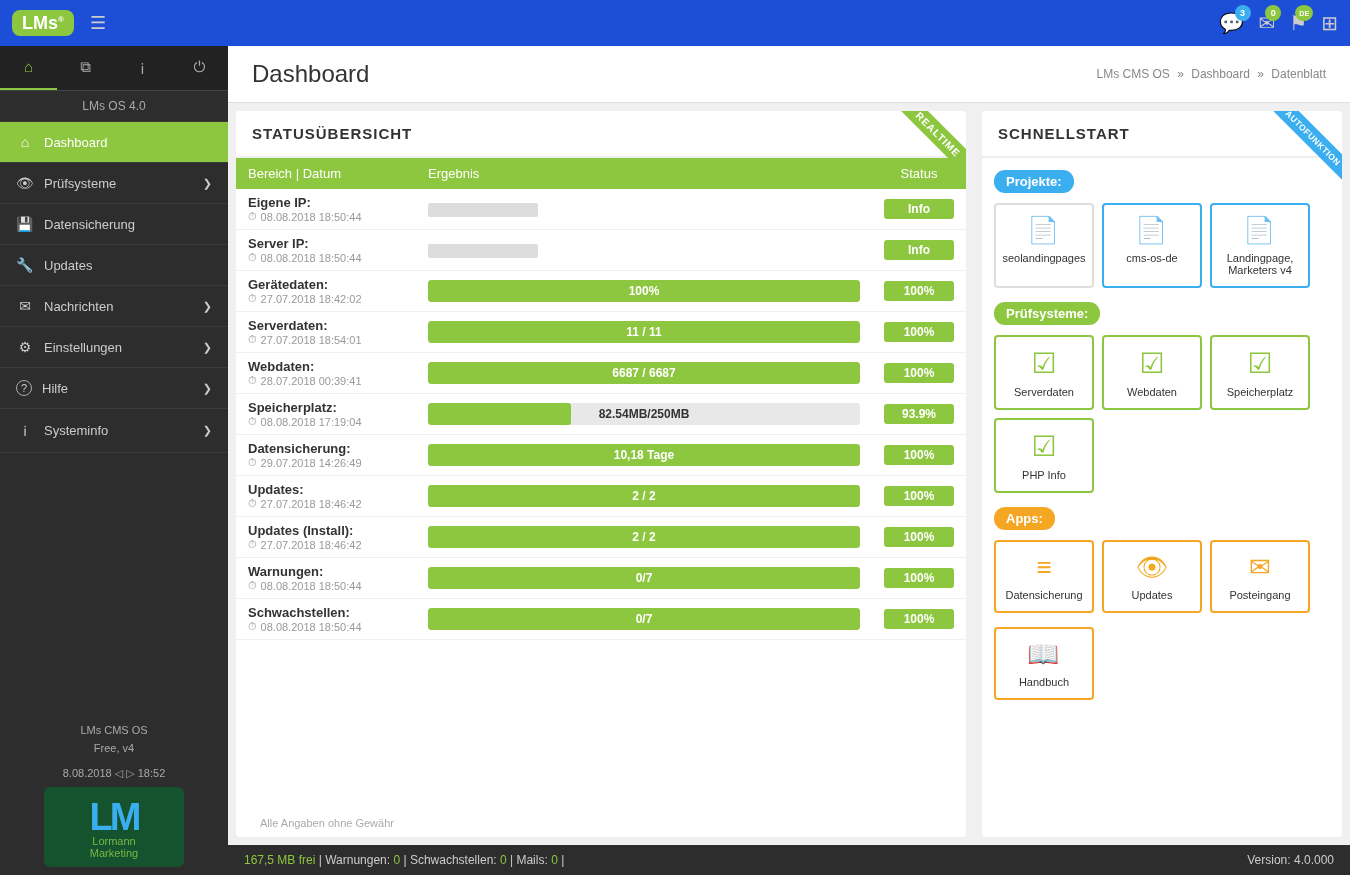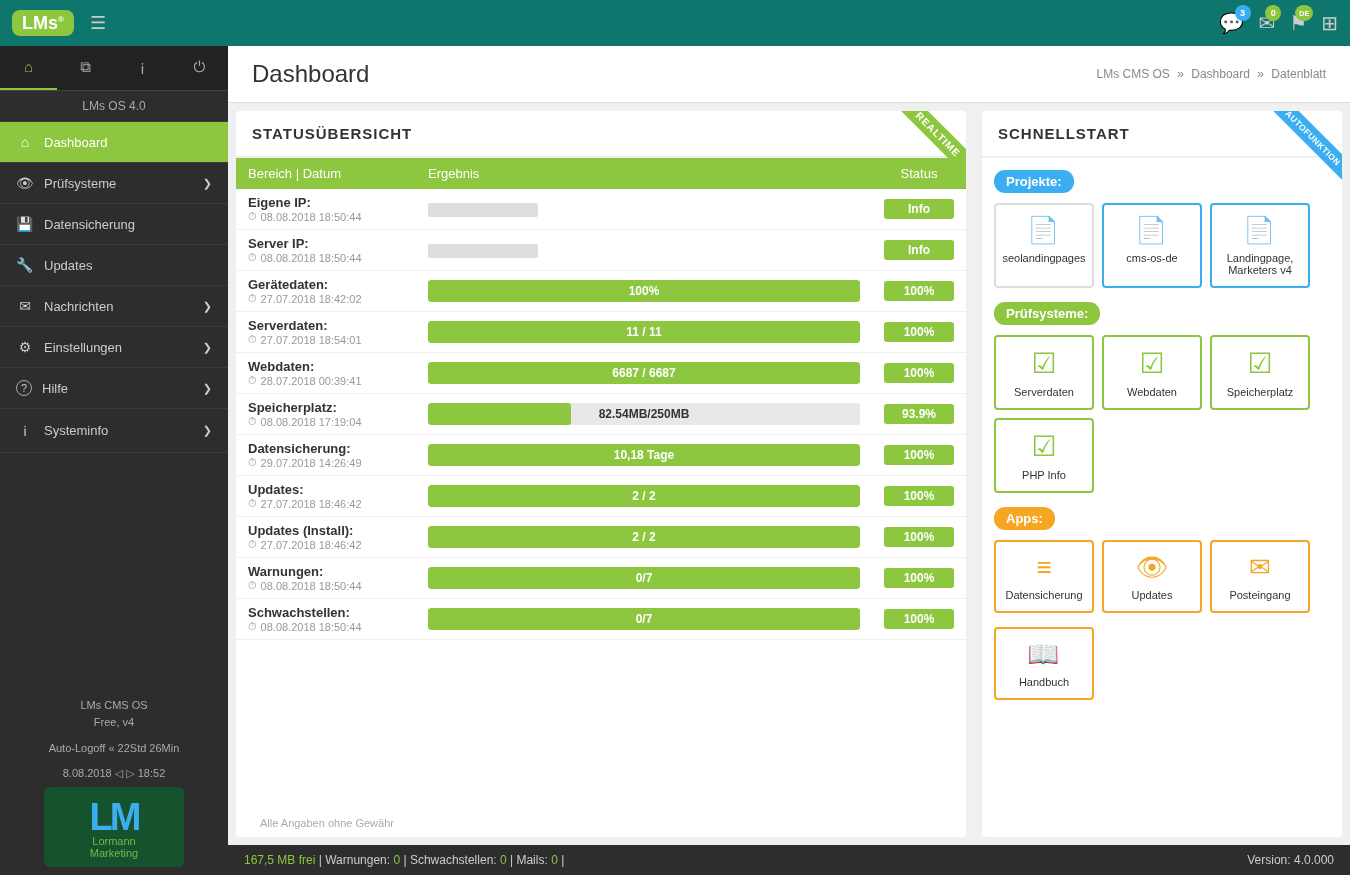--- a/index.html
+++ b/index.html
@@ -1,20 +1,20 @@
 <!DOCTYPE html>
 <html><head>
   <meta charset="utf-8">
   <style>
     * { box-sizing: border-box; margin: 0; padding: 0; }
     body { font-family: Arial, sans-serif; font-size: 13px; background: #f0f0f0; display: flex; flex-direction: column; height: 875px; overflow: hidden; }
 
     
     .top-nav {
-      background: #0f766e;
+      background: #1d4ed8;
       height: 46px;
       display: flex;
       align-items: center;
       padding: 0 12px;
       justify-content: space-between;
       flex-shrink: 0;
     }
     .top-nav-left { display: flex; align-items: center; gap: 16px; }
     .logo-box {
       background: #8dc63f;
@@ -341,23 +341,20 @@
       <span>Systeminfo</span>
       <span class="chevron">❯</span>
     </div>
 
     <div class="sidebar-bottom">
       <div class="sidebar-info">
         <span>LMs CMS OS</span><br>
         <span>Free, v4</span>
       </div>
       <div class="sidebar-info">
-        <span>Auto-Logoff « 22Std 26Min</span>
-      </div>
-      <div class="sidebar-info">
         <span>8.08.2018 ◁ ▷ 18:52</span>
       </div>
       <div class="sidebar-logo">
         <div style="text-align:center;">
           <span style="font-size:38px;font-weight:900;color:#3baef0;letter-spacing:-3px;">LM</span>
           <div style="color:#7ab648;font-size:11px;margin-top:-4px;">Lormann<br>Marketing</div>
         </div>
       </div>
     </div>
   </aside>

